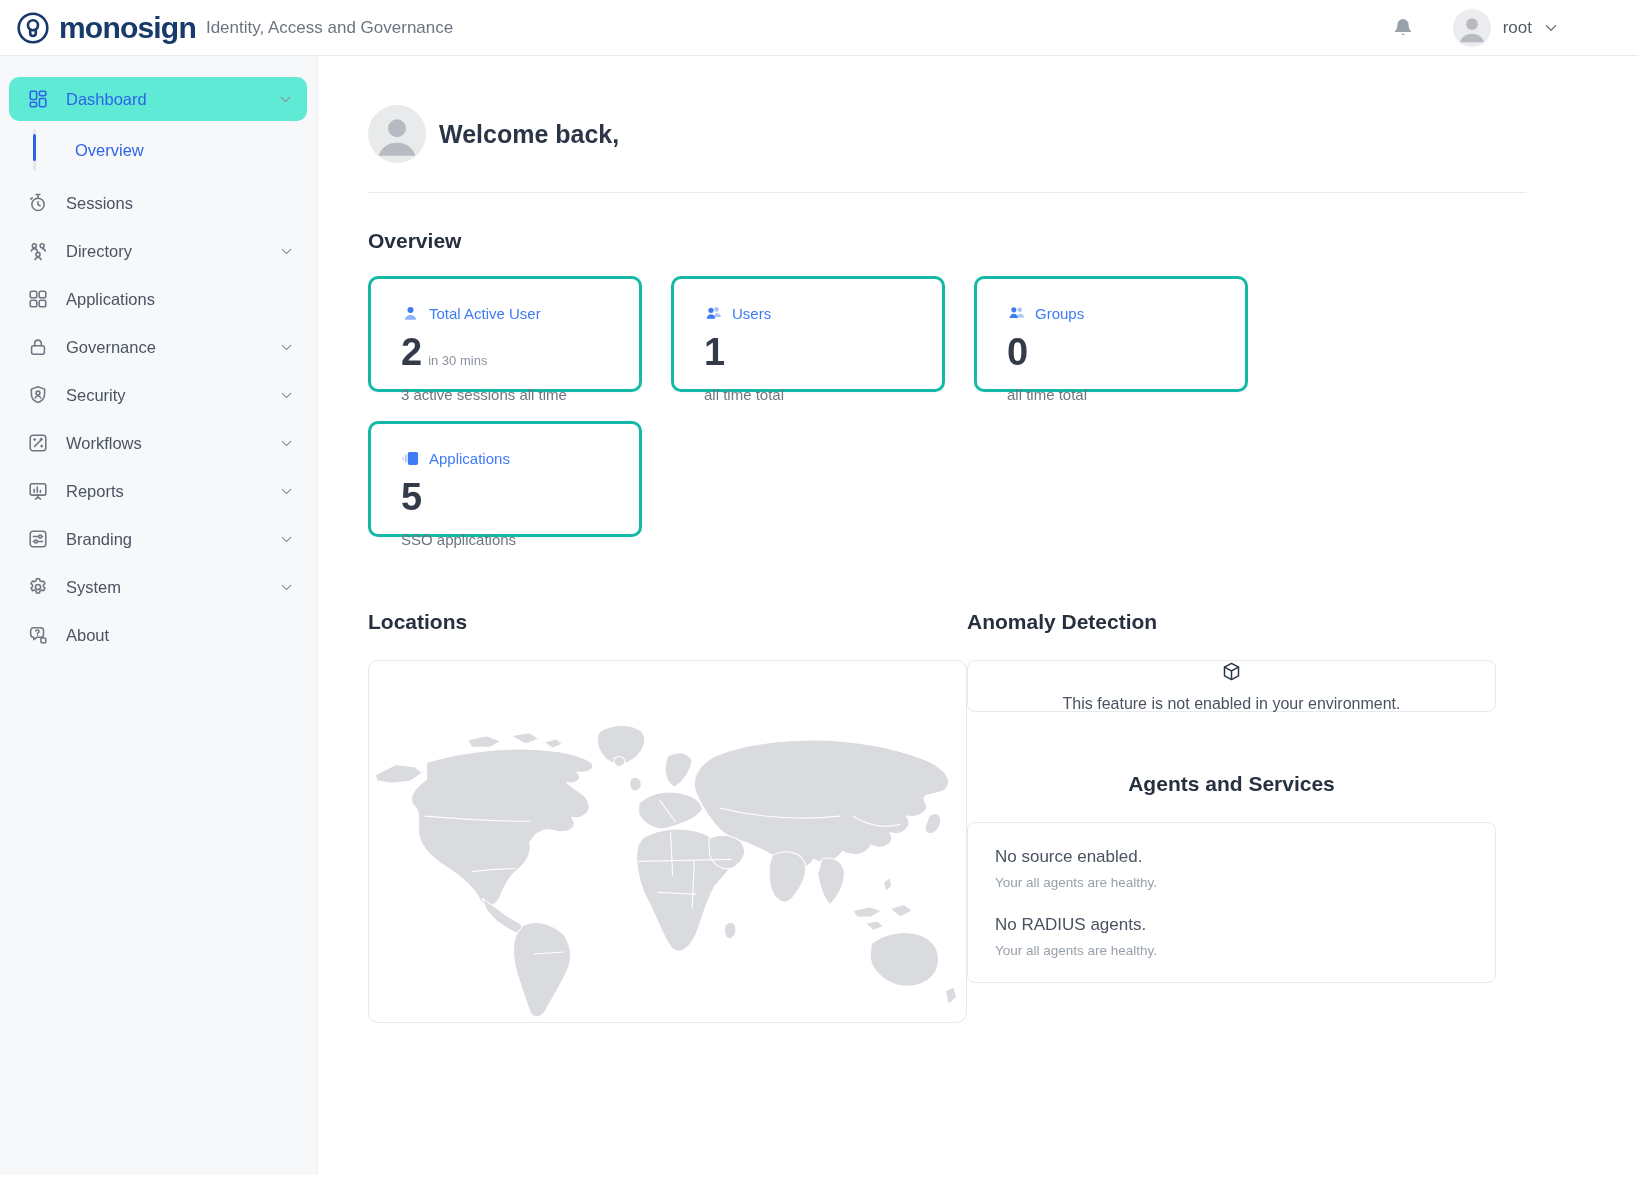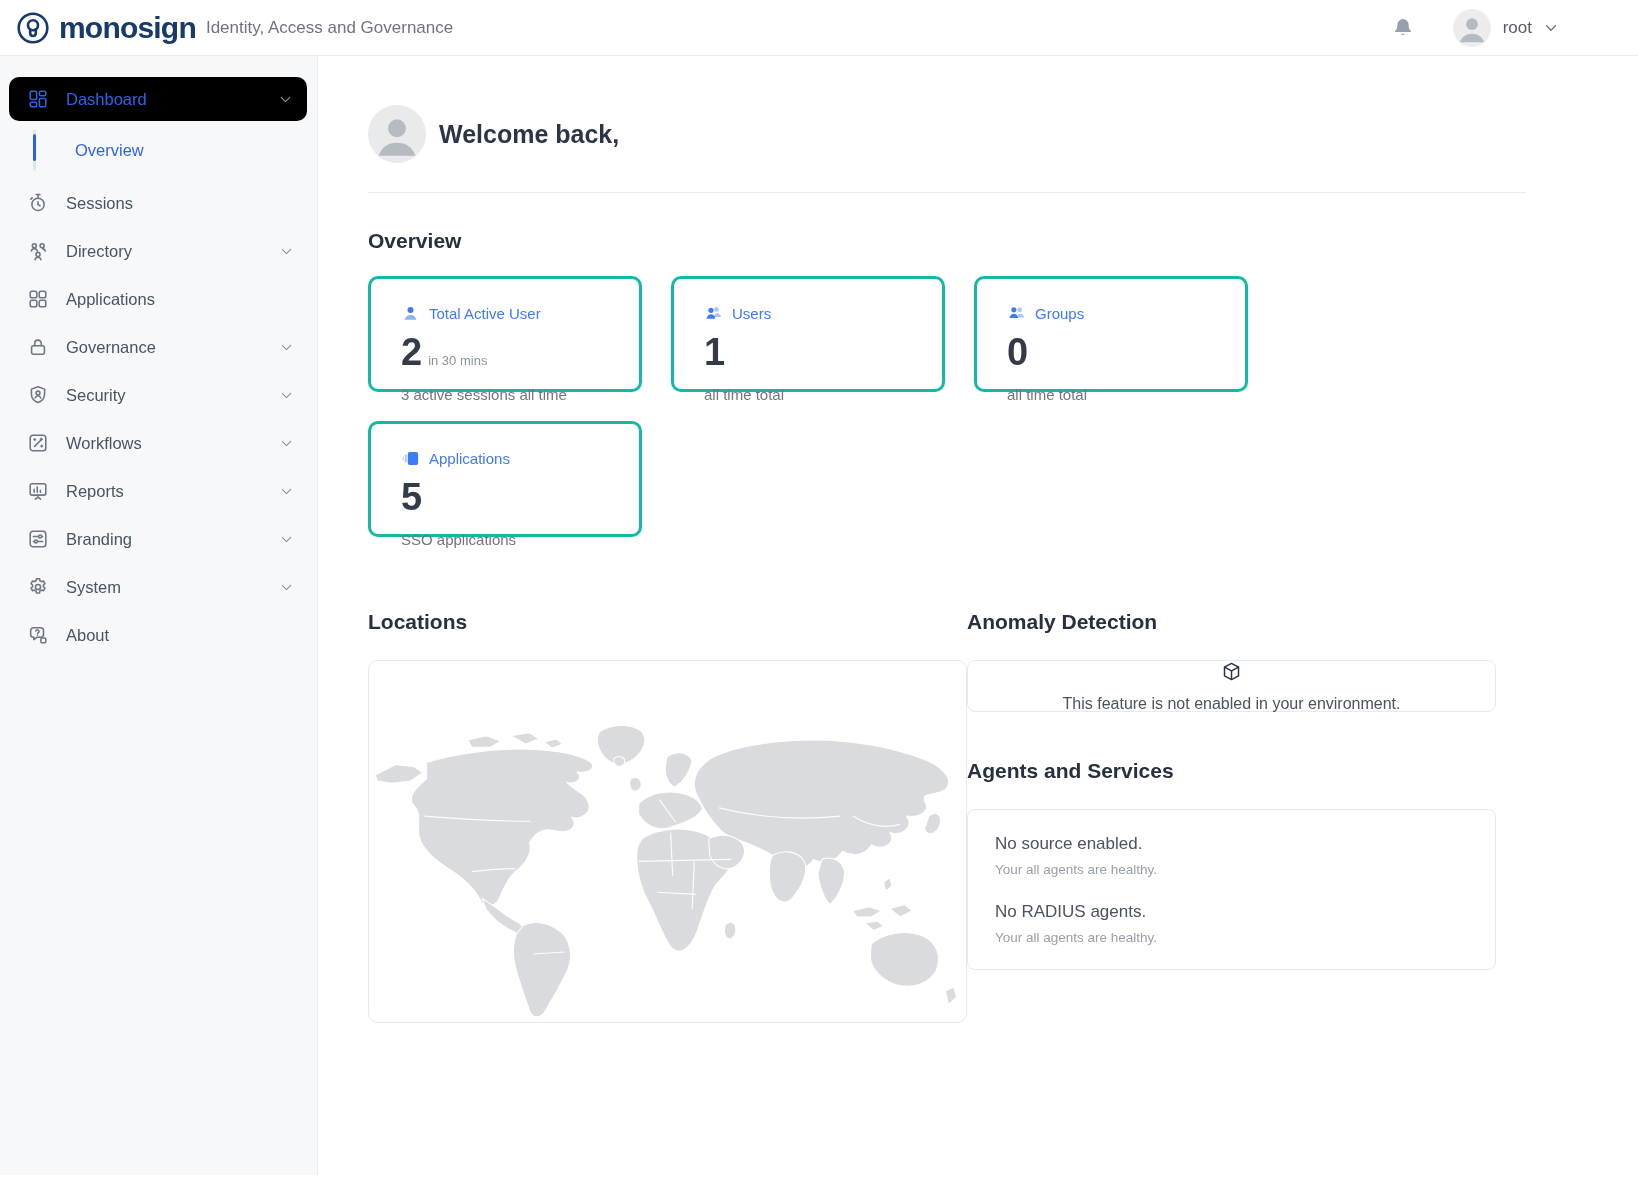--- a/index.html
+++ b/index.html
@@ -19,21 +19,21 @@
   .chev { width:18px; height:18px; color:#6d7480; }
 
   
   .layout { display:flex; height:1119px; }
   .sidebar { width:318px; flex-shrink:0; background:#f7f8fa; border-right:1px solid #eceef1;
     padding-top:21px; }
   .nav-item { height:48px; display:flex; align-items:center; padding:0 22px 0 27px;
     font-size:16.5px; color:#4a5462; cursor:pointer; }
   .nav-item .nicon { width:22px; height:22px; color:#6e7783; margin-right:17px; flex-shrink:0; }
   .nav-item .nchev { width:17px; height:17px; color:#8a919c; margin-left:auto; }
-  .nav-item.active { background:#000000; border-radius:10px; margin:0 10px 0 9px; height:44px;
+  .nav-item.active { background:#5eead4; border-radius:10px; margin:0 10px 0 9px; height:44px;
     padding:0 13px 0 18px; color:#2e63e7; }
   .nav-item.active .nicon { color:#2e63e7; }
   .subnav { height:58px; display:flex; align-items:center; padding-left:33px; cursor:pointer; }
   .subtrack { width:3px; height:42px; background:#e4e6ea; border-radius:2px; position:relative; }
   .subbar { position:absolute; left:0; top:5px; width:3px; height:27px; background:#2e63e7; border-radius:2px; }
   .sublabel { margin-left:39px; font-size:16.5px; color:#2e63e7; }
 
   
   main { flex:1; background:#fff; padding:49px 0 0 50px; }
   .content { width:1158px; }
@@ -57,21 +57,21 @@
   .columns { display:flex; margin-top:73px; }
   .col-left { width:599px; flex-shrink:0; }
   .col-right { width:529px; }
   .map-card { margin-top:26px; height:363px; border:1px solid #e7e9ed; border-radius:10px;
     overflow:hidden; padding-top:46px; background:#fff; }
   .map-card svg { width:100%; display:block; }
 
   .anomaly-card { margin-top:26px; height:52px; border:1px solid #e7e9ed; border-radius:8px;
     display:flex; align-items:center; gap:13px; padding:0 22px; font-size:16px; color:#4a5361; background:#fff;flex-direction:column; }
   .cube { width:21px; height:21px; color:#2b3447; flex-shrink:0; }
-  .agents-title { margin-top:47px; }
+  .agents-title { margin-top:60px;text-align:center; }
   .agents-card { margin-top:26px; border:1px solid #e7e9ed; border-radius:8px; padding:24px 27px; background:#fff; }
   .agent-item + .agent-item { margin-top:25px; }
   .agent-name { font-size:17px; color:#4a5361; }
   .agent-sub { margin-top:8px; font-size:13.5px; color:#98a0aa; }
 
   svg.stroked { fill:none; stroke:currentColor; stroke-width:1.7; stroke-linecap:round; stroke-linejoin:round; }
 </style>
 </head>
 <body>
 

